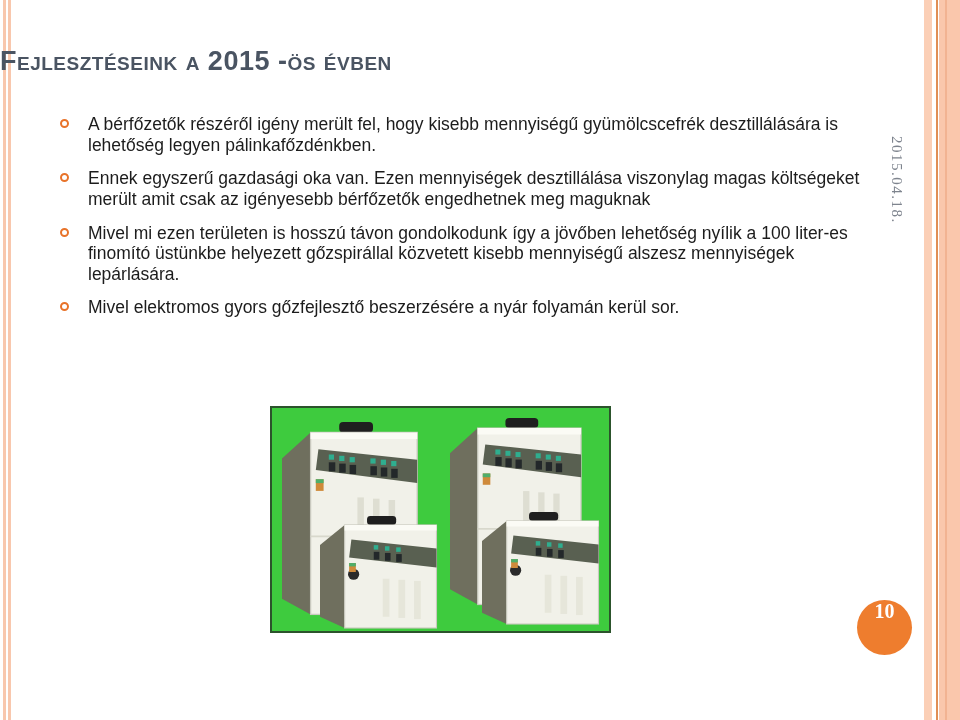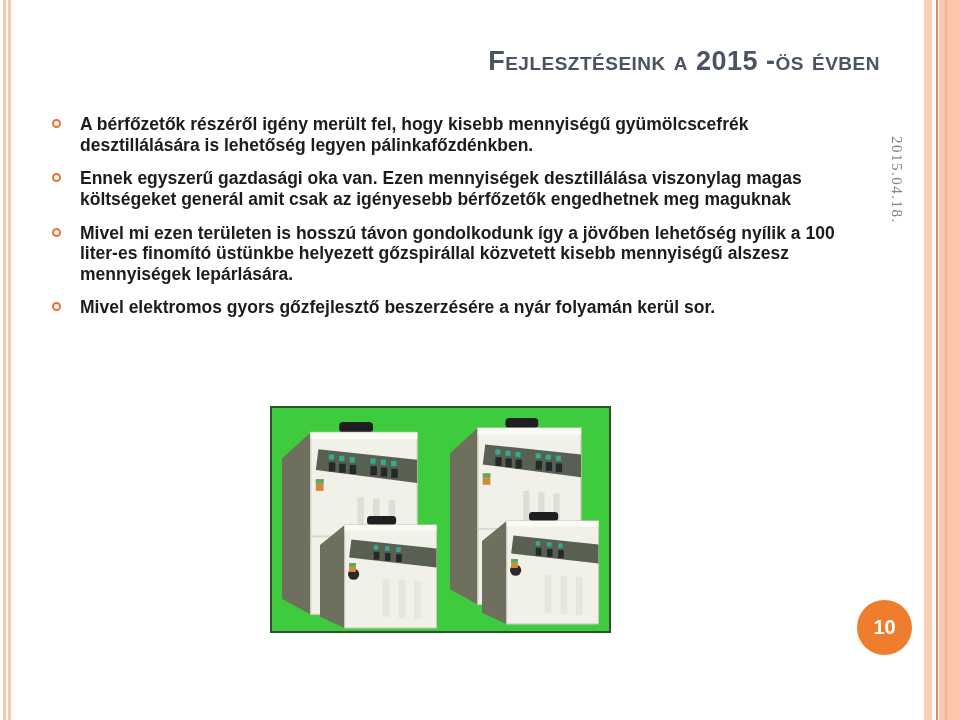--- a/index.html
+++ b/index.html
@@ -10,50 +10,50 @@
   
   .vstripe{position:absolute;top:0;bottom:0;}
   .bl-a{left:3px;width:3px;background:#f8c7ad;}
   .bl-b{left:8px;width:3px;background:#f8c7ad;}
   .br-a{left:924px;width:8px;background:#fbcfb6;}
   .br-b{left:936px;width:2px;background:#e08e55;}
   .br-c{left:939px;width:21px;background:#fac7ac;}
   .br-d{left:945px;width:2px;background:#f2b392;}
   
   .title{
-    position:absolute;top:46px;left:0;width:880px;text-align:right;
+    position:absolute;top:46px;left:0;width:880px;text-align:left;
     font-variant:small-caps;font-weight:600;font-size:27px;
     letter-spacing:.5px;color:#4a5462;
   }
   
   .bullets{
-    position:absolute;top:114px;left:50px;width:806px;
+    position:absolute;top:114px;left:58px;width:806px;
     list-style:none;margin:0;padding:0;
-    font-size:17.5px;line-height:1.18;color:#1c1c1c;font-weight:bold;
+    font-size:17.5px;line-height:1.18;color:#1c1c1c;
   }
   .bullets li{position:relative;padding-left:30px;margin-bottom:13px;}
   .ring{
     position:absolute;left:2px;top:5px;width:9px;height:9px;
     border:2.5px solid #e8732a;border-radius:50%;box-sizing:border-box;
   }
   
   .photo{position:absolute;left:270px;top:406px;width:341px;height:227px;}
   
   .date-side{
     position:absolute;left:888px;top:136px;
     writing-mode:vertical-rl;
     font-family:"Liberation Serif",serif;
     font-size:15px;letter-spacing:1.5px;color:#7e848e;
   }
   
   .badge{
     position:absolute;left:857px;top:600px;width:55px;height:55px;
     border-radius:50%;background:#ee7d2e;
-    display:flex;align-items:center;justify-content:center;
-    font-family:Liberation Sans, sans-serif;font-weight:bold;
+    display:flex;justify-content:center;
+    font-family:Liberation Serif, serif;font-weight:bold;
     font-size:20px;color:#ffffff;
   }
 </style>
 </head>
 <body>
 
 <div class="slide">
 
   <div class="vstripe bl-a"></div>
   <div class="vstripe bl-b"></div>
@@ -64,21 +64,21 @@
 
   <div class="title">Fejlesztéseink a 2015 -ös évben</div>
 
   <ul class="bullets">
     <li>
       <span class="ring"></span>
       <span>A bérfőzetők részéről igény merült fel, hogy kisebb mennyiségű gyümölcscefrék desztillálására is lehetőség legyen pálinkafőzdénkben.</span>
     </li>
     <li>
       <span class="ring"></span>
-      <span>Ennek egyszerű gazdasági oka van. Ezen mennyiségek desztillálása viszonylag magas költségeket generál amit csak az igényesebb bérfőzetők engedhetnek meg maguknak</span>
+      <span>Ennek egyszerű gazdasági oka van. Ezen mennyiségek desztillálása viszonylag magas költségeket merült amit csak az igényesebb bérfőzetők engedhetnek meg maguknak</span>
     </li>
     <li>
       <span class="ring"></span>
       <span>Mivel mi ezen területen is hosszú távon gondolkodunk így a jövőben lehetőség nyílik a 100 liter-es finomító üstünkbe helyezett gőzspirállal közvetett kisebb mennyiségű alszesz mennyiségek lepárlására.</span>
     </li>
     <li>
       <span class="ring"></span>
       <span>Mivel elektromos gyors gőzfejlesztő beszerzésére a nyár  folyamán kerül sor.</span>
     </li>
   </ul>

